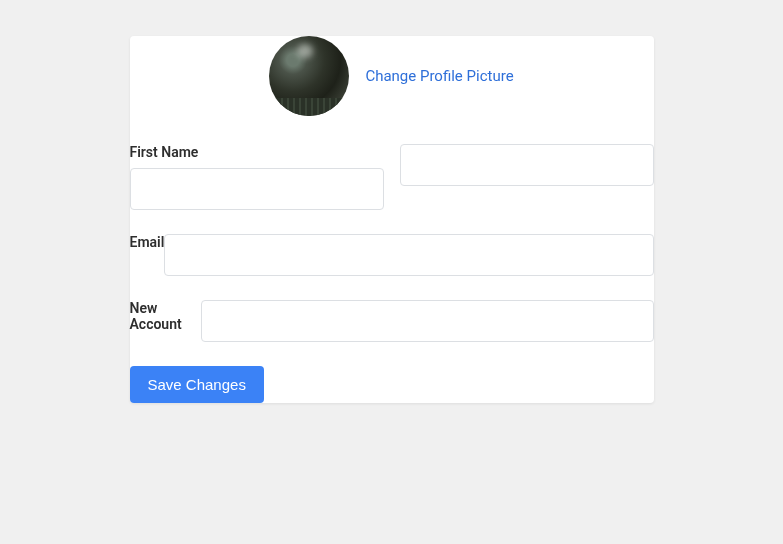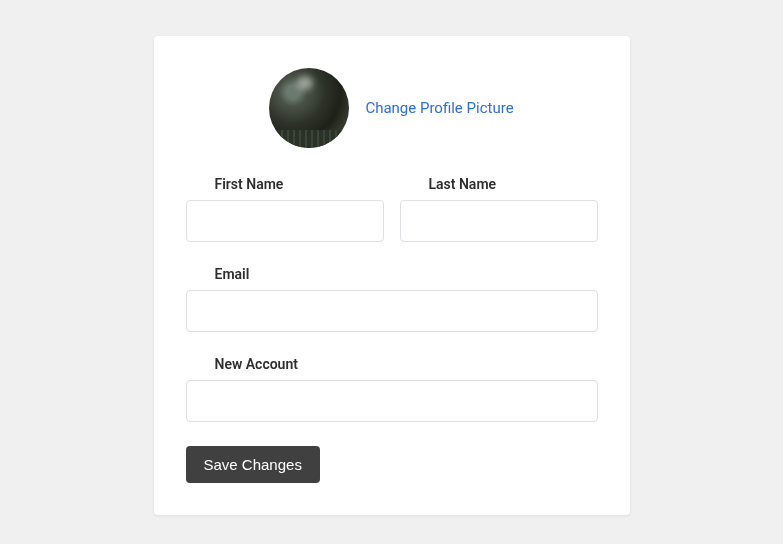--- a/index.html
+++ b/index.html
@@ -12,24 +12,23 @@
       background: #f0f0f0;
       width: 783px;
       height: 544px;
       display: flex;
       justify-content: center;
       align-items: flex-start;
       padding-top: 36px;
     }
     .card {
       background: #fff;
-      width: 476px;
+      width: 524px;
       border-radius: 4px;
       box-shadow: 0 1px 3px rgba(0,0,0,0.08);
-      padding: 32px;
     }
     .avatar-row {
       display: flex;
       align-items: center;
       justify-content: center;
       margin-bottom: 28px;
       gap: 16px;
     }
     .avatar {
       width: 80px;
@@ -72,28 +71,27 @@
       margin-bottom: 24px;
     }
     .field {
       flex: 1;
       display: flex;
       flex-direction: column;
     }
     .field-full {
       margin-bottom: 24px;
       display: flex;
-      flex-direction: column;
+      flex-direction: row;
     }
     label {
       font-weight: 600;
       font-size: 14px;
       color: #2e2e2e;
       margin-bottom: 8px;
-      margin-left: 29px;
     }
     input[type="text"],
     input[type="email"],
     input[type="password"] {
       width: 100%;
       height: 42px;
       border: 1px solid #dcdfe3;
       border-radius: 4px;
       padding: 8px 12px;
       font-size: 15px;
@@ -107,21 +105,21 @@
     }
     .btn {
       border: none;
       border-radius: 4px;
       padding: 10px 18px;
       font-size: 15px;
       cursor: pointer;
       color: #fff;
     }
     .btn-primary {
-      background: #404040;
+      background: #3b82f6;
     }
     .btn-danger {
       background: #e64139;
     }
   </style>
 </head>
 <body>
 
 <div class="card">
 
@@ -129,21 +127,20 @@
     <div class="avatar"></div>
     <a class="change-link">Change Profile Picture</a>
   </div>
 
   <div class="row">
     <div class="field">
       <label>First Name</label>
       <input type="text" value="" style="">
     </div>
     <div class="field">
-      <label>Last Name</label>
       <input type="text" value="" style="">
     </div>
   </div>
 
   <div class="field-full">
     <label>Email</label>
     <input type="email" value="" style="">
   </div>
 
   <div class="field-full">

